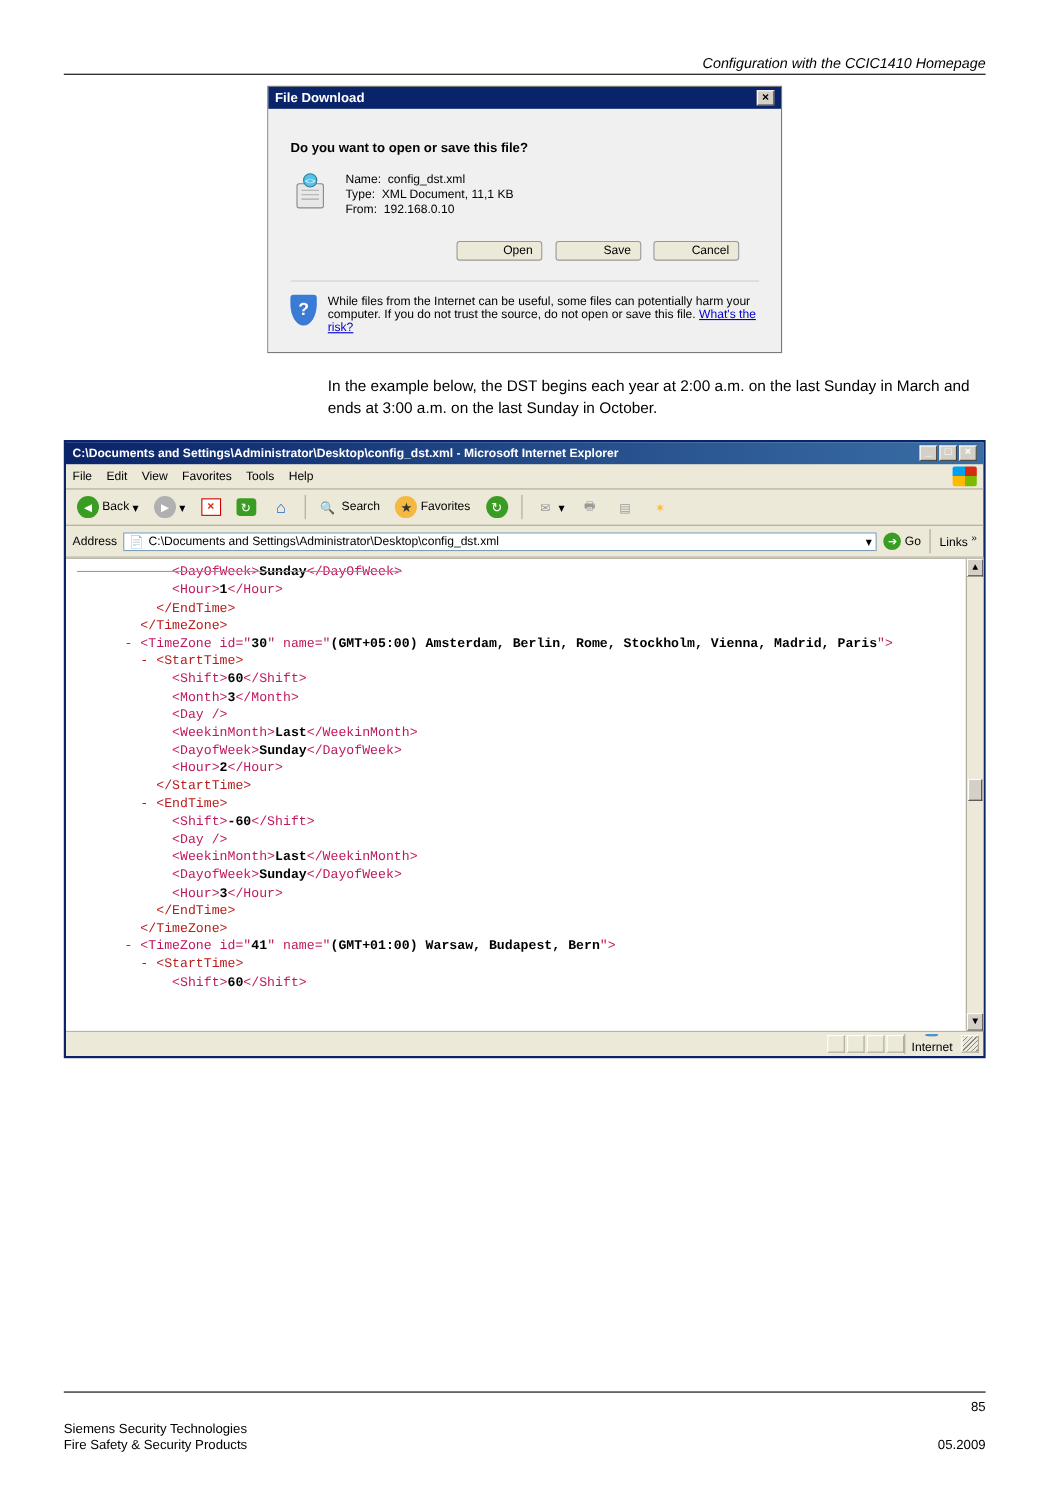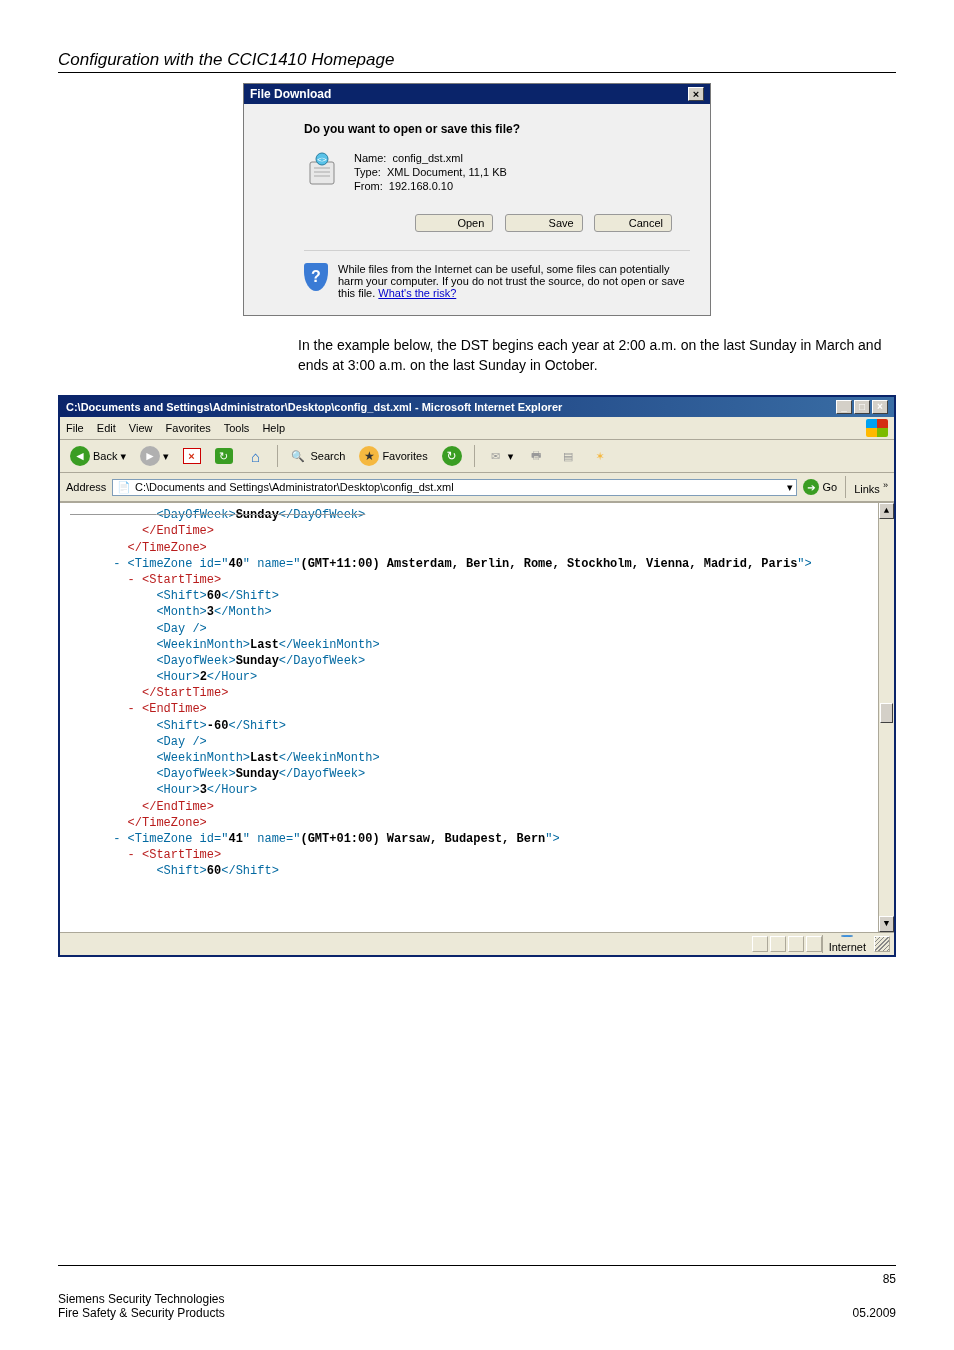--- a/index.html
+++ b/index.html
@@ -9,22 +9,23 @@
     font-family: Arial, sans-serif;
     background: #fff;
     width: 954px;
   }
   .page {
     padding: 50px 58px 30px 58px;
     min-height: 1350px;
     position: relative;
   }
   .header-text {
+    text-align: right;
     font-style: italic;
-    font-size: 17px;
+    font-size: 13px;
     border-bottom: 1px solid #000;
     padding-bottom: 2px;
     margin-bottom: 10px;
   }
 
   
   .dialog {
     width: 468px;
     margin: 0 auto 20px auto;
     border: 1px solid #7a7a7a;
@@ -49,24 +50,23 @@
     text-align: center;
     line-height: 13px;
     font-size: 11px;
     font-weight: bold;
     border: 1px solid #fff;
     border-right-color:#404040;
     border-bottom-color:#404040;
     cursor: pointer;
   }
   .dialog-body {
-    padding: 18px 20px 16px 20px;
+    padding: 28px 20px 16px 20px;
     background: #f0f0f0;
     font-size: 12px;
-    margin-left: 40px;
   }
   .dialog-question {
     font-weight: bold;
     margin-bottom: 16px;
   }
   .file-info-row { display: flex; }
   .file-icon {
     width: 40px; height: 40px;
     margin-right: 10px;
   }
@@ -181,21 +181,21 @@
   .ie-content {
     background:#fff;height:430px;overflow:hidden;position:relative;
     font-family: "Courier New", monospace;
     font-size:12px;
     padding: 4px 10px;
     border-top:1px solid #aca899;
     line-height: 1.35;
   }
   .ie-content .line { white-space:pre; }
   .c-blue { color:#b91c1c; }
-  .c-red  { color:#0369a1; }
+  .c-red  { color:#be185d; }
   .c-blk  { color:#000; font-weight:bold; }
   .ie-scrollbar {
     position:absolute;right:0;top:0;bottom:0;width:16px;
     background:#ece9d8;border-left:1px solid #aca899;
   }
   .scroll-btn{height:16px;background:#d4d0c8;border:1px solid #fff;border-right-color:#404040;border-bottom-color:#404040;text-align:center;font-size:9px;line-height:14px;cursor:pointer;}
   .scroll-thumb{position:absolute;left:1px;right:1px;top:200px;height:20px;background:#d4d0c8;border:1px solid #fff;border-right-color:#404040;border-bottom-color:#404040;}
   .ie-status {
     display:flex;justify-content:space-between;align-items:center;
     border-top:1px solid #aca899;padding:2px 4px;font-size:11px;
@@ -333,23 +333,24 @@
       </div>
       <div class="go-btn">
         <span class="icon-circle bg-green" style="width:16px;height:16px;font-size:10px;">➔</span>
         <span>Go</span>
       </div>
       <div class="sep"></div>
       <span class="links-label"><span>Links</span> <sup>»</sup></span>
     </div>
     <div class="ie-content">
 <div class="line" style="text-decoration:line-through;color:#999;">            <span class="c-red">&lt;DayOfWeek&gt;</span><span class="c-blk">Sunday</span><span class="c-red">&lt;/DayOfWeek&gt;</span></div>
+<div class="line"><span class="c-red">            &lt;Hour&gt;</span><span class="c-blk">1</span><span class="c-red">&lt;/Hour&gt;</span></div>
 <div class="line"><span class="c-blue">          &lt;/EndTime&gt;</span></div>
 <div class="line"><span class="c-blue">        &lt;/TimeZone&gt;</span></div>
-<div class="line"><span class="c-red">      - </span><span class="c-red">&lt;TimeZone id="</span><span class="c-blk">40</span><span class="c-red">" name="</span><span class="c-blk">(GMT+11:00) Amsterdam, Berlin, Rome, Stockholm, Vienna, Madrid, Paris</span><span class="c-red">"&gt;</span></div>
+<div class="line"><span class="c-red">      - </span><span class="c-red">&lt;TimeZone id="</span><span class="c-blk">30</span><span class="c-red">" name="</span><span class="c-blk">(GMT+05:00) Amsterdam, Berlin, Rome, Stockholm, Vienna, Madrid, Paris</span><span class="c-red">"&gt;</span></div>
 <div class="line"><span class="c-blue">        - &lt;StartTime&gt;</span></div>
 <div class="line"><span class="c-red">            &lt;Shift&gt;</span><span class="c-blk">60</span><span class="c-red">&lt;/Shift&gt;</span></div>
 <div class="line"><span class="c-red">            &lt;Month&gt;</span><span class="c-blk">3</span><span class="c-red">&lt;/Month&gt;</span></div>
 <div class="line"><span class="c-red">            &lt;Day /&gt;</span></div>
 <div class="line"><span class="c-red">            &lt;WeekinMonth&gt;</span><span class="c-blk">Last</span><span class="c-red">&lt;/WeekinMonth&gt;</span></div>
 <div class="line"><span class="c-red">            &lt;DayofWeek&gt;</span><span class="c-blk">Sunday</span><span class="c-red">&lt;/DayofWeek&gt;</span></div>
 <div class="line"><span class="c-red">            &lt;Hour&gt;</span><span class="c-blk">2</span><span class="c-red">&lt;/Hour&gt;</span></div>
 <div class="line"><span class="c-blue">          &lt;/StartTime&gt;</span></div>
 <div class="line"><span class="c-blue">        - &lt;EndTime&gt;</span></div>
 <div class="line"><span class="c-red">            &lt;Shift&gt;</span><span class="c-blk">-60</span><span class="c-red">&lt;/Shift&gt;</span></div>

